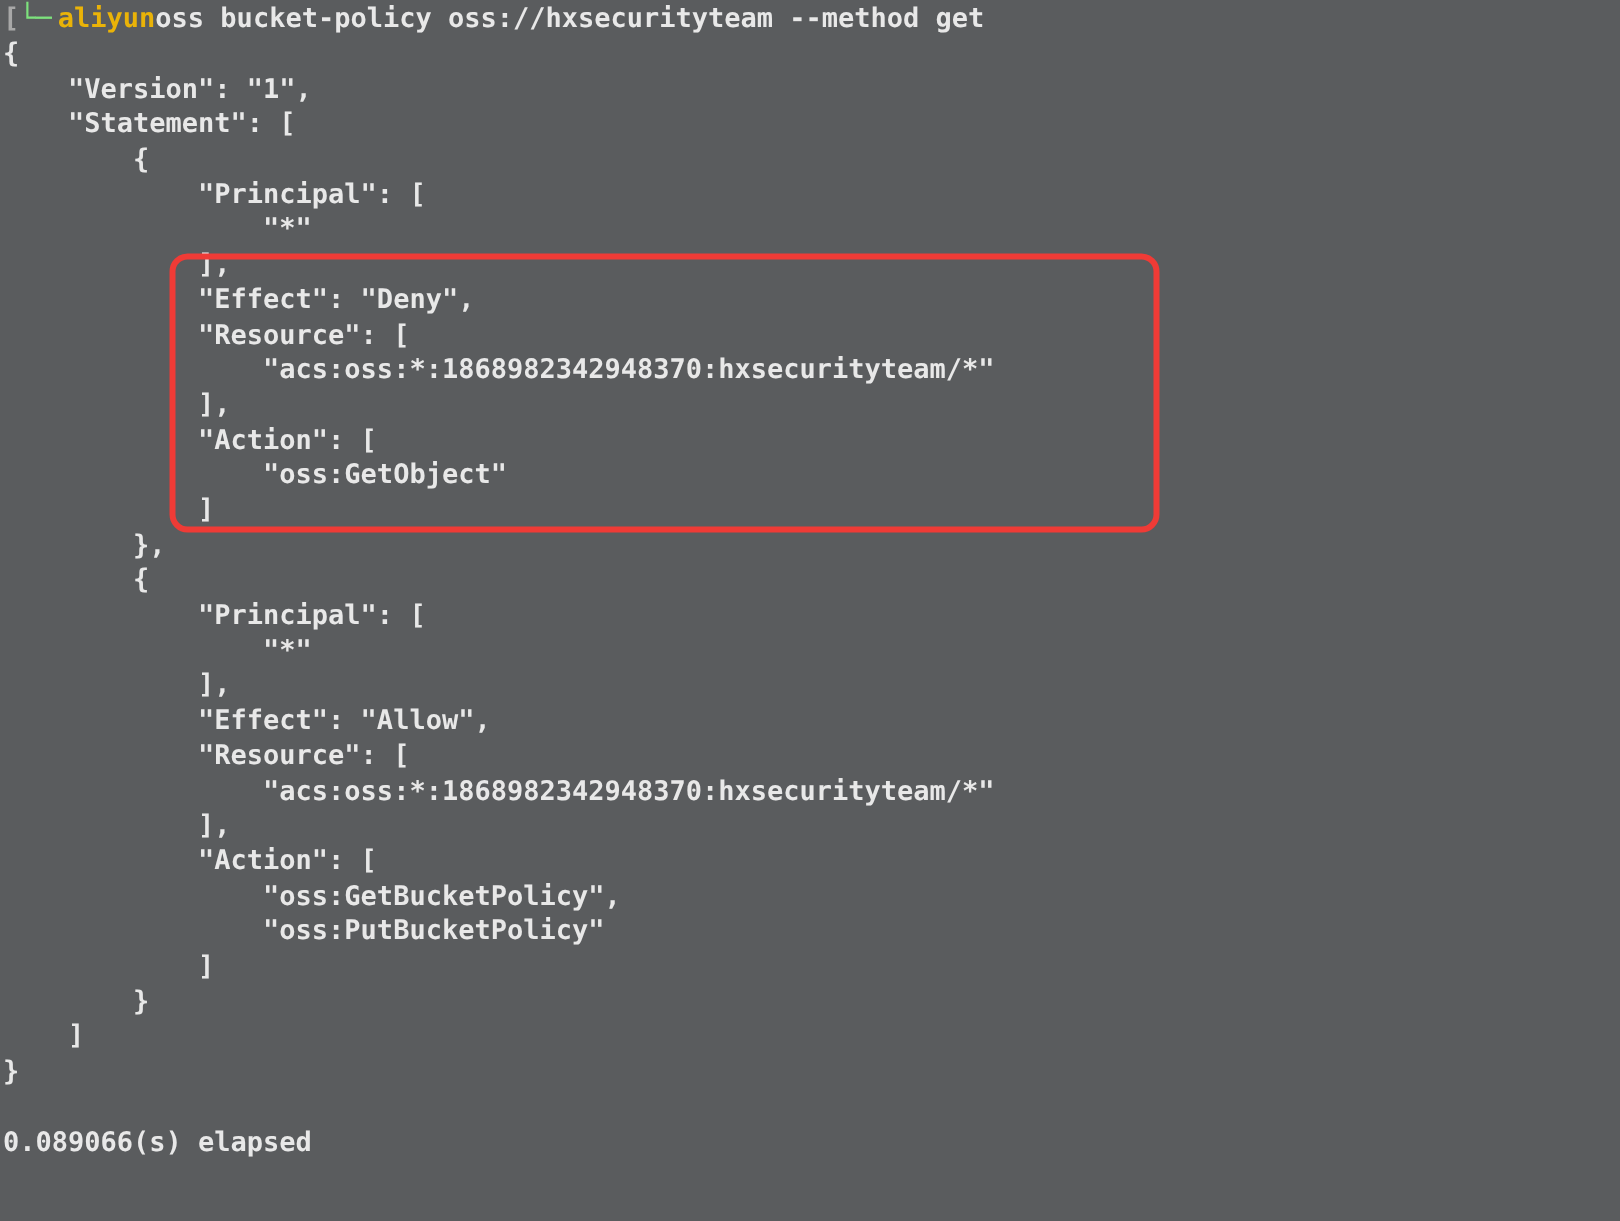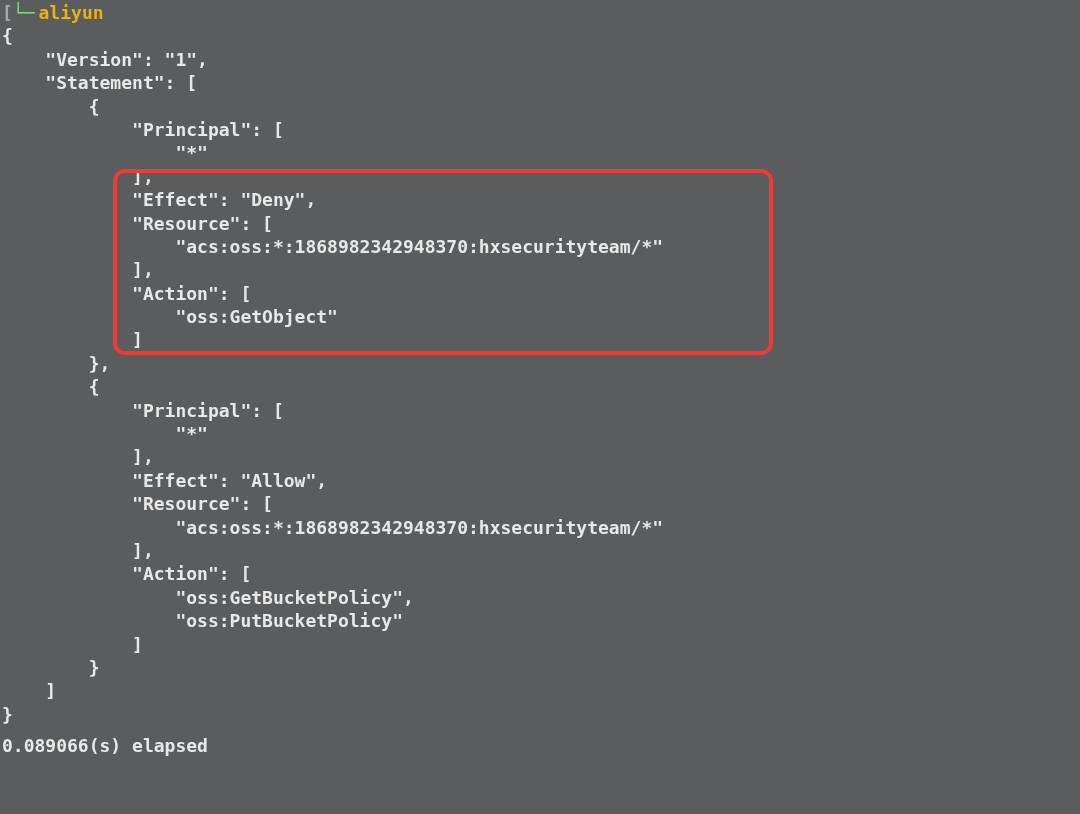--- a/index.html
+++ b/index.html
@@ -30,41 +30,42 @@
     .prompt-line {
       display: flex;
       align-items: center;
       padding-top: 1px;
     }
     .prompt-bracket { color: #a8a8a8; margin-right: 0; }
     .prompt-arrow { color: #7de27d; margin-right: 4px; }
     .cmd-aliyun { color: #eab308; }
     .cmd-rest { color: #e8e8e8; }
     .json-output { margin-top: 0px; }
-    .elapsed { margin-top: 8px; }
+    .elapsed { margin-top: 24px; }
     .highlight-box {
       position: absolute;
       border: 4px solid #ef3b36;
       border-radius: 12px;
       background: transparent;
       pointer-events: none;
       top: 169px;
       left: 113px;
       width: 660px;
       height: 186px;
     }
   </style>
 </head>
 <body>
 
 <div class="terminal">
   <div class="prompt-line">
     <span class="prompt-bracket">[</span>
     <span class="prompt-arrow">└─</span>
     <span class="cmd-aliyun">aliyun</span>
+    <span class="cmd-rest"> oss bucket-policy oss://hxsecurityteam --method get</span>
   </div>
 
   <pre class="json-output"><span>{</span>
 <span>    "Version": "1",</span>
 <span>    "Statement": [</span>
 <span>        {</span>
 <span>            "Principal": [</span>
 <span>                "*"</span>
 <span>            ],</span>
 <span>            "Effect": "Deny",</span>

